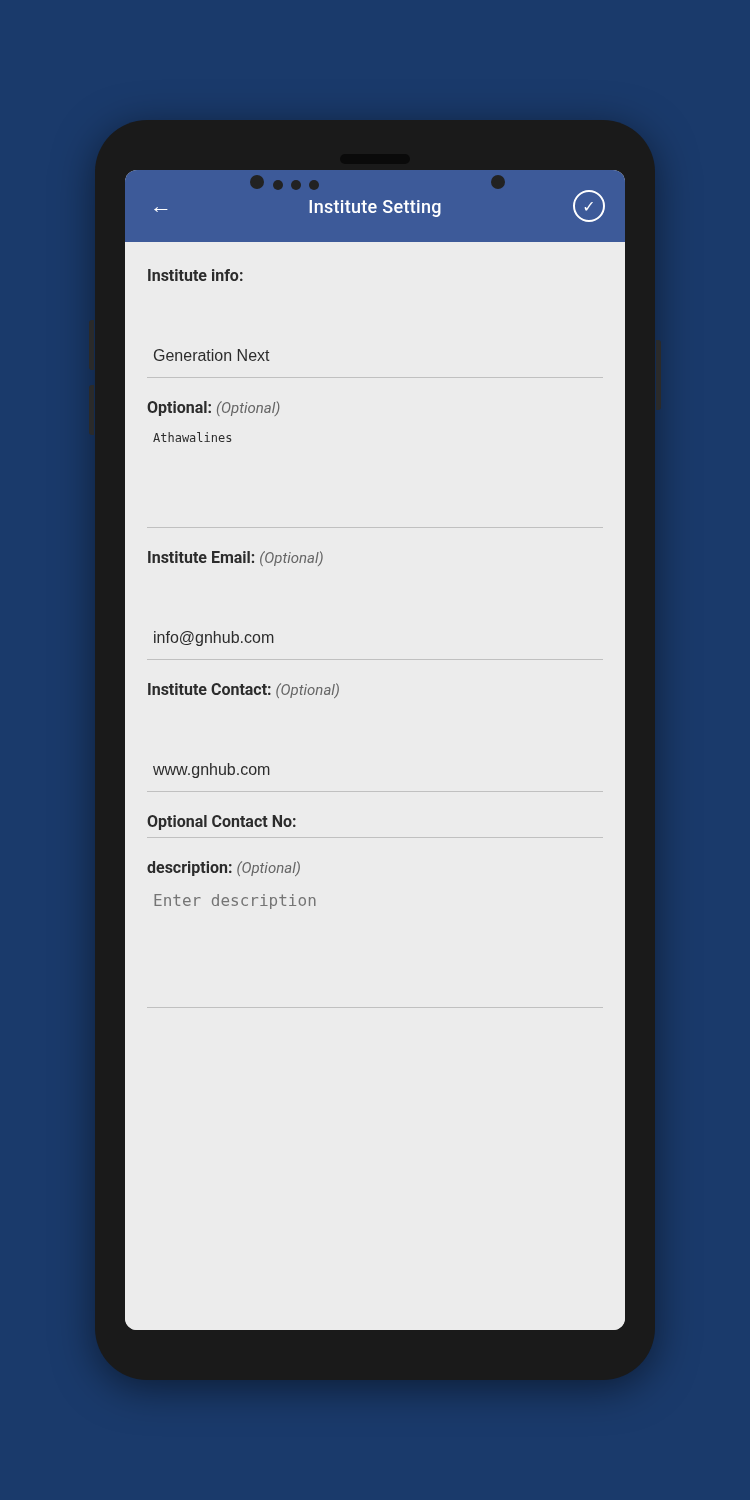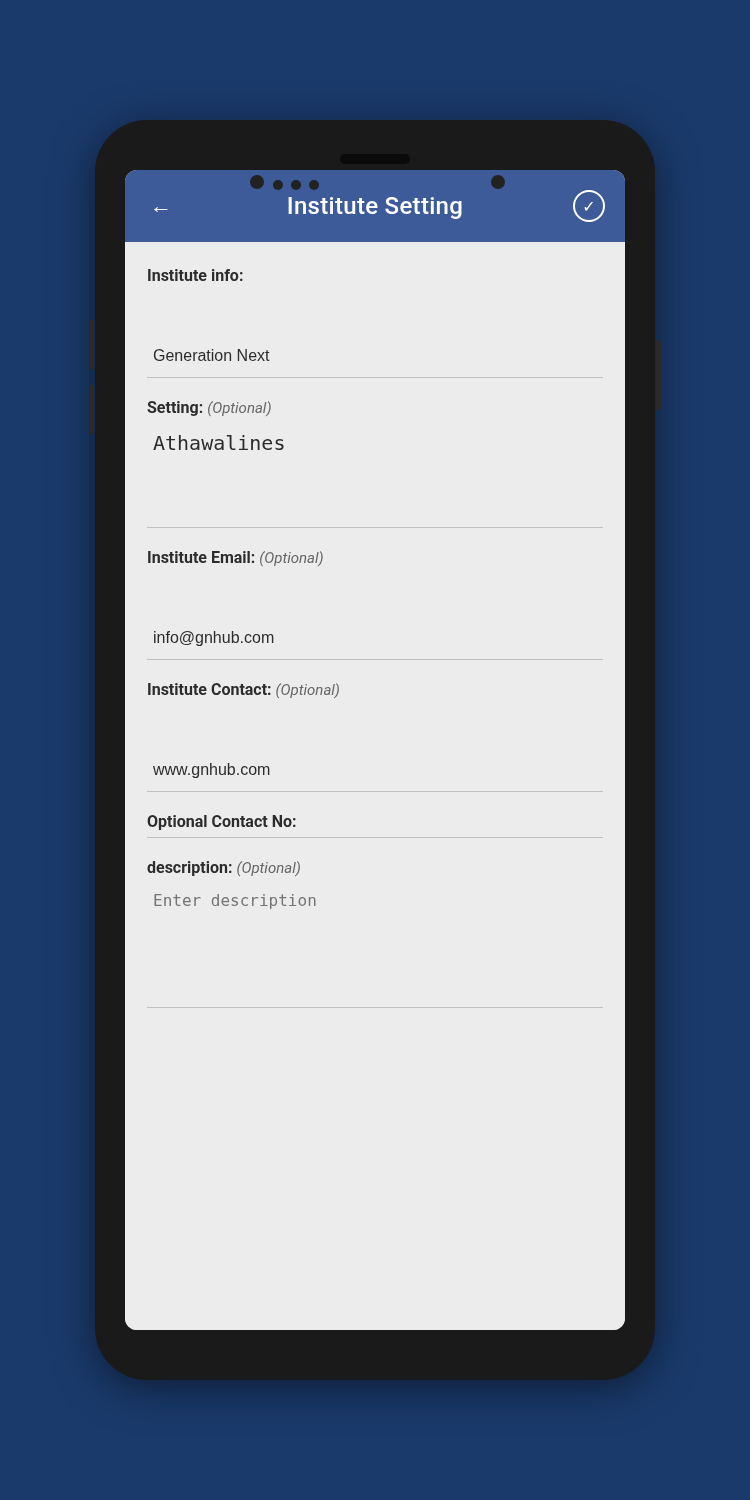--- a/index.html
+++ b/index.html
@@ -136,21 +136,21 @@
     .back-arrow {
       color: white;
       font-size: 22px;
       line-height: 1;
     }
 
     .header-title {
       flex: 1;
       text-align: center;
       color: white;
-      font-size: 24px;
+      font-size: 18px;
       font-weight: 500;
       letter-spacing: 0.3px;
     }
 
     .confirm-btn {
       width: 36px;
       height: 36px;
       display: flex;
       align-items: center;
       justify-content: center;
@@ -208,21 +208,21 @@
     }
 
     .field-divider {
       height: 1px;
       background-color: #c0c0c0;
       margin-bottom: 20px;
     }
 
     .address-value {
       min-height: 100px;
-      font-size: 20px;
+      font-size: 12px;
       color: #2c2c2c;
       padding: 8px 6px 12px 6px;
       width: 100%;
       background: transparent;
       border: none;
       outline: none;
       resize: none;
     }
 
     .description-value {
@@ -269,21 +269,21 @@
     <div class="form-content">
 
       <div class="field-group">
         <div class="field-label">Institute info:</div>
         <input class="field-value" type="text" value="Generation Next" style="">
       </div>
       <div class="field-divider"></div>
 
       <div class="field-group">
         <div class="field-label">
-          <span>Setting:</span>
+          <span>Optional:</span>
           <span class="field-label-optional">(Optional)</span>
         </div>
         <textarea class="address-value" style="">Athawalines</textarea>
       </div>
       <div class="field-divider"></div>
 
       <div class="field-group">
         <div class="field-label">
           <span>Institute Email:</span>
           <span class="field-label-optional">(Optional)</span>

